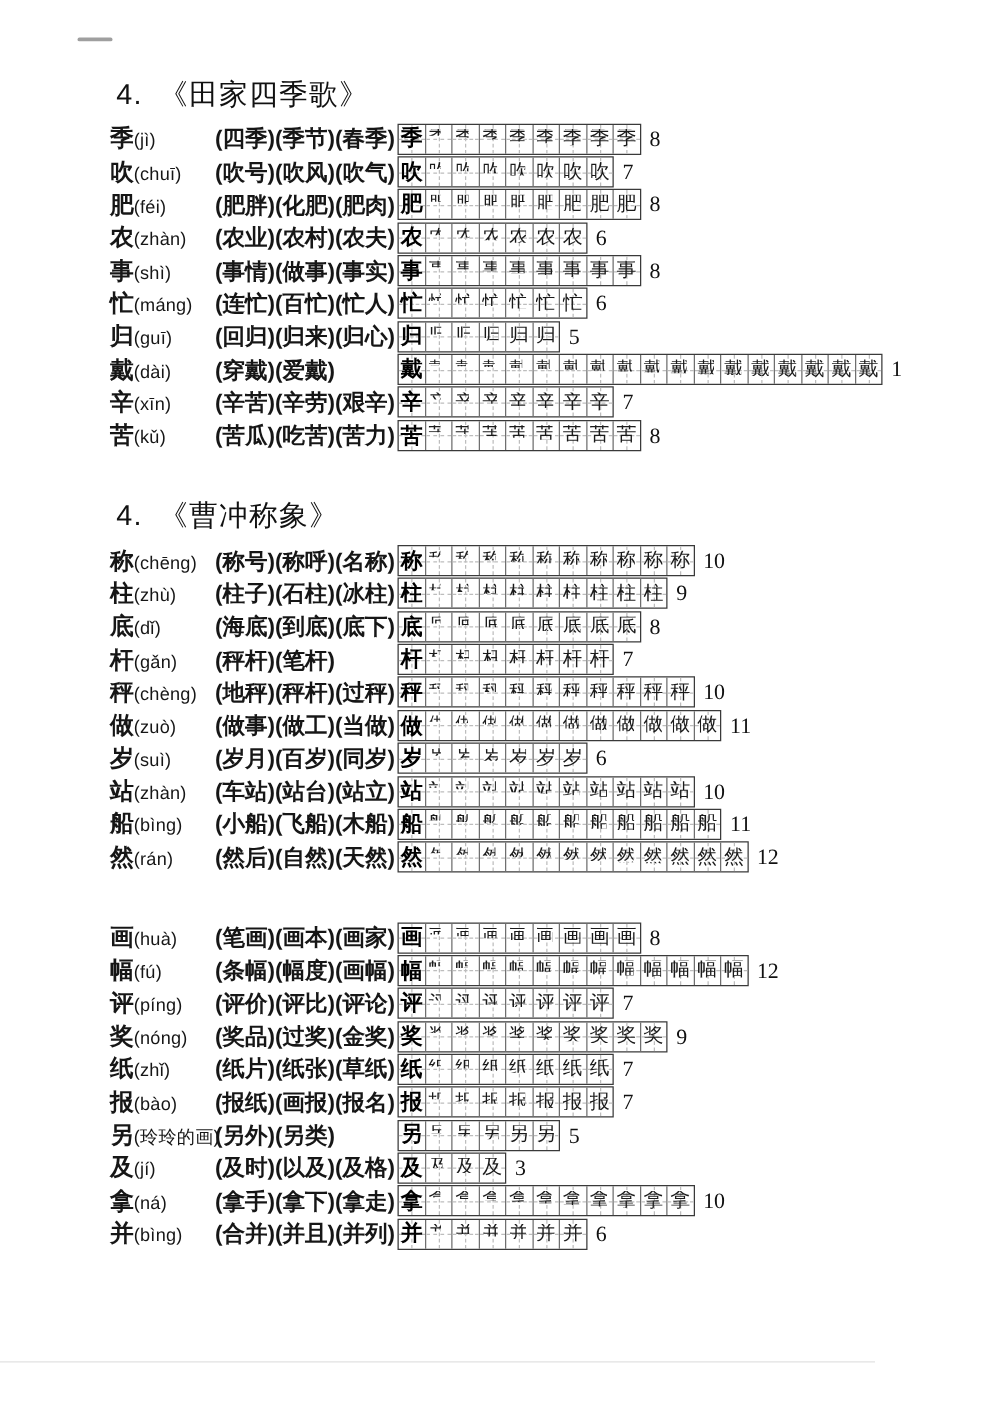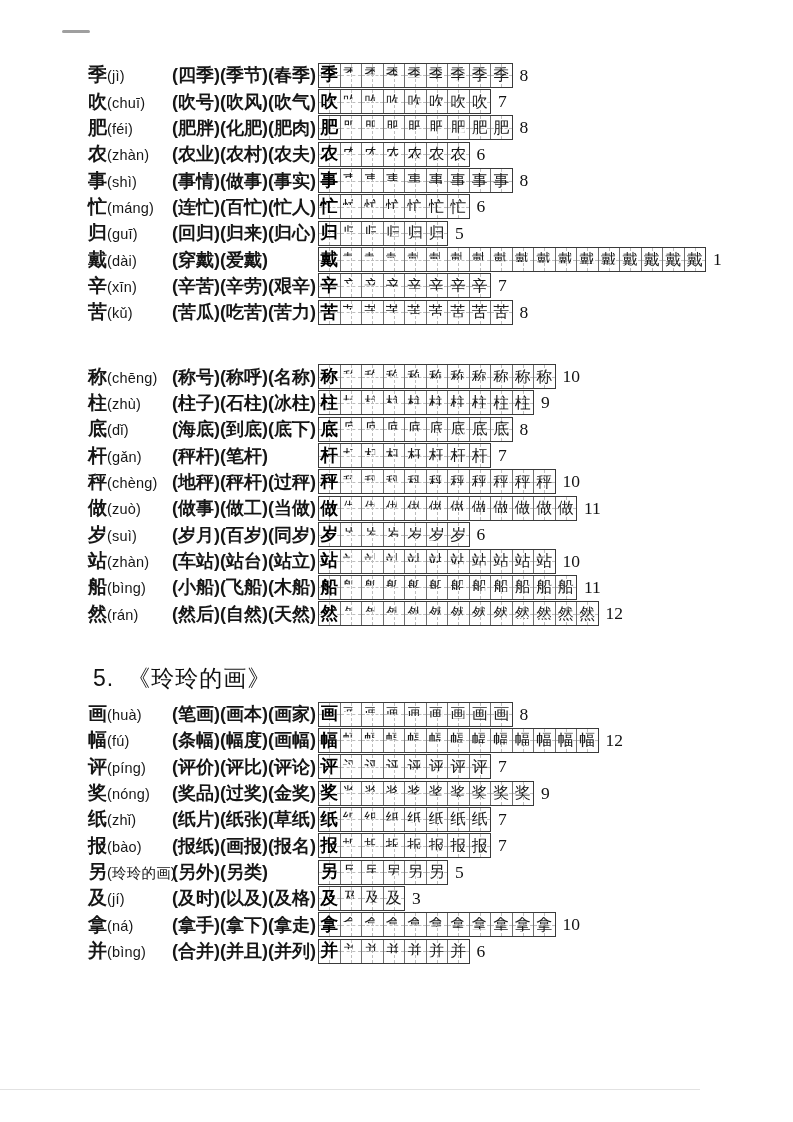--- a/index.html
+++ b/index.html
@@ -123,20 +123,23 @@
     background: #e2e2e2;
   }
 </style>
 </head>
 <body>
 
 <div class="page">
   <div class="mark-top"></div>
   <div id="content">
   <section class="section">
+    <h2 class="heading">
+      <span class="sec-num">4.</span><span class="sec-title">《田家四季歌》</span>
+    </h2>
     <div class="rows">
   <div class="row">
     <span class="c1"><span class="hz">季</span><span class="py">(jì)</span></span>
     <span class="c2">(四季)(季节)(春季)</span>
     <span class="grid">
               <span class="cell model">
                 <i class="glyph">季</i>
               </span>
               <span class="cell">
                 <i class="glyph" style="clip-path: inset(0% 39.4% 65.6% 0%);">季</i>
@@ -477,20 +480,23 @@
               <span class="cell">
                 <i class="glyph" style="clip-path: inset(0%);">苦</i>
               </span>
             </span>
     <span class="count">8</span>
   </div>
 </div>
   </section>
 
   <section class="section">
+    <h2 class="heading">
+      <span class="sec-num">4.</span><span class="sec-title">《曹冲称象》</span>
+    </h2>
     <div class="rows">
   <div class="row">
     <span class="c1"><span class="hz">称</span><span class="py">(chēng)</span></span>
     <span class="c2">(称号)(称呼)(名称)</span>
     <span class="grid">
               <span class="cell model">
                 <i class="glyph">称</i>
               </span>
               <span class="cell">
                 <i class="glyph" style="clip-path: inset(0% 40.5% 67.5% 0%);">称</i>
@@ -873,23 +879,20 @@
               <span class="cell">
                 <i class="glyph" style="clip-path: inset(0%);">然</i>
               </span>
             </span>
     <span class="count">12</span>
   </div>
 </div>
   </section>
 
   <section class="section">
-    <h2 class="heading">
-      <span class="sec-num">5.</span><span class="sec-title">《玲玲的画》</span>
-    </h2>
     <div class="rows">
   <div class="row">
     <span class="c1"><span class="hz">画</span><span class="py">(huà)</span></span>
     <span class="c2">(笔画)(画本)(画家)</span>
     <span class="grid">
               <span class="cell model">
                 <i class="glyph">画</i>
               </span>
               <span class="cell">
                 <i class="glyph" style="clip-path: inset(0% 39.4% 65.6% 0%);">画</i>

